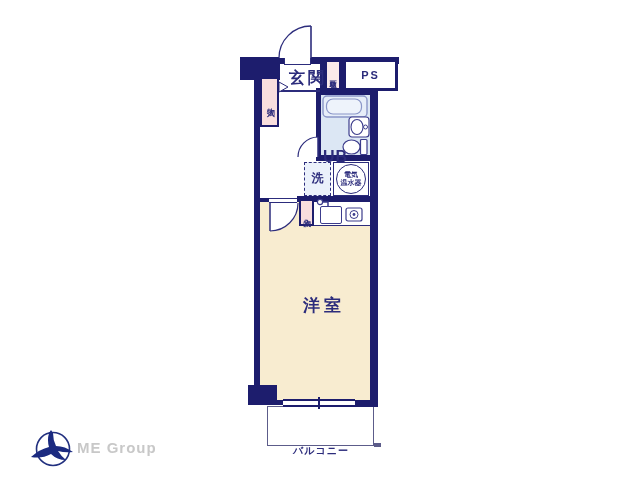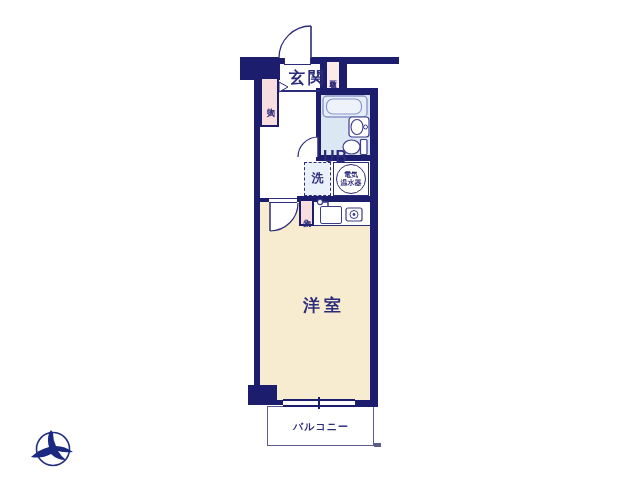--- a/index.html
+++ b/index.html
@@ -17,21 +17,21 @@
 <body>
 
 <div class="canvas">
 
   <div class="fill" style="left:321px;top:95px;width:49px;height:60px;background:#dce7f4;"></div>
   <div class="fill" style="left:260px;top:202px;width:110px;height:198px;background:#f8ecd0;"></div>
   <div class="fill" style="left:314px;top:202px;width:56px;height:23px;background:#ffffff;border-bottom:1px solid #2c2c7c;"></div>
 
   <div class="box" style="left:267px;top:406px;width:107px;height:40px;border:1.5px solid #5c5c8a;background:#ffffff;"></div>
   <div class="fill" style="left:374px;top:443px;width:7px;height:3.5px;background:#5c5c8a;"></div>
-  <div class="label center" style="left:288px;top:421px;width:66px;font-size:10px;letter-spacing:1px;">バルコニー</div>
+  <div class="label center" style="left:288px;top:445px;width:66px;font-size:10px;letter-spacing:1px;">バルコニー</div>
 
   <div class="wall" style="left:240px;top:57px;width:44px;height:7px;"></div>
   <div class="wall" style="left:311px;top:57px;width:88px;height:7px;"></div>
   <div class="wall" style="left:240px;top:57px;width:40px;height:23px;"></div>
   <div class="wall" style="left:254px;top:78px;width:6px;height:310px;"></div>
   <div class="wall" style="left:320px;top:57px;width:6px;height:35px;"></div>
   <div class="wall" style="left:340px;top:57px;width:7px;height:35px;"></div>
   <div class="wall" style="left:316px;top:88px;width:62px;height:7px;"></div>
   <div class="wall" style="left:316px;top:95px;width:5px;height:66px;"></div>
   <div class="wall" style="left:316px;top:155px;width:62px;height:6px;"></div>
@@ -52,20 +52,23 @@
   </svg>
 
   <div class="box center" style="left:260px;top:77px;width:19px;height:50px;background:#f8dede;border:2px solid #1d1d6d;">
     <span class="label vlabel" style="position:static;font-size:8px;">物入</span>
   </div>
 
   <div class="box center" style="left:326px;top:61px;width:14px;height:28px;background:#fbeaea;border:1.5px solid #1d1d6d;">
     <span class="label vlabel" style="position:static;font-size:7px;">下駄箱</span>
   </div>
 
+  <div class="box center" style="left:343px;top:59px;width:55px;height:32px;background:#ffffff;border:3px solid #1d1d6d;">
+    <span class="label" style="position:static;font-size:11px;letter-spacing:2px;">PS</span>
+  </div>
 
   <div class="box center" style="left:304px;top:162px;width:27px;height:34px;background:#ebf1fb;border:1.5px dashed #2c2c7c;">
     <span class="label" style="position:static;font-size:12px;">洗</span>
   </div>
 
   <div class="box" style="left:333px;top:162px;width:36px;height:34px;background:#ffffff;border:1.5px solid #2c2c7c;"></div>
   <div class="box center" style="left:336px;top:163.5px;width:30px;height:30px;border:1.3px solid #2c2c7c;border-radius:50%;background:#ffffff;flex-direction:column;">
     <span class="label" style="position:static;font-size:7px;">電気</span>
     <span class="label" style="position:static;font-size:7px;">温水器</span>
   </div>
@@ -125,14 +128,15 @@
     <circle cx="9" cy="7.5" r="1.4" fill="#3c3c8c"></circle>
   </svg>
 
   <div class="box" style="left:283px;top:399px;width:72px;height:8px;background:#ffffff;border-top:2px solid #1d1d6d;border-bottom:2px solid #1d1d6d;"></div>
   <div class="fill" style="left:318px;top:397px;width:2px;height:12px;background:#1d1d6d;"></div>
 
   <svg style="left:28px;top:427px;" width="52" height="46" viewBox="0 0 52 46">
     <circle cx="25" cy="22" r="16.5" fill="none" stroke="#22307f" stroke-width="1.6"></circle>
     <path d="M3,30 Q12,22 21,20 Q19,13 21,6 L23,3 L25,6 Q25,13 28,19 Q37,19 45,25 Q37,26 30,24 Q33,29 38,33 Q29,33 23,27 Q14,32 3,30 Z" fill="#1b2a80" stroke="none"></path>
   </svg>
+  <div class="label" style="left:77px;top:440px;font-size:15px;letter-spacing:1px;color:#c8c8c8;font-weight:600;">ME Group</div>
 
 </div>
 
 </body></html>

